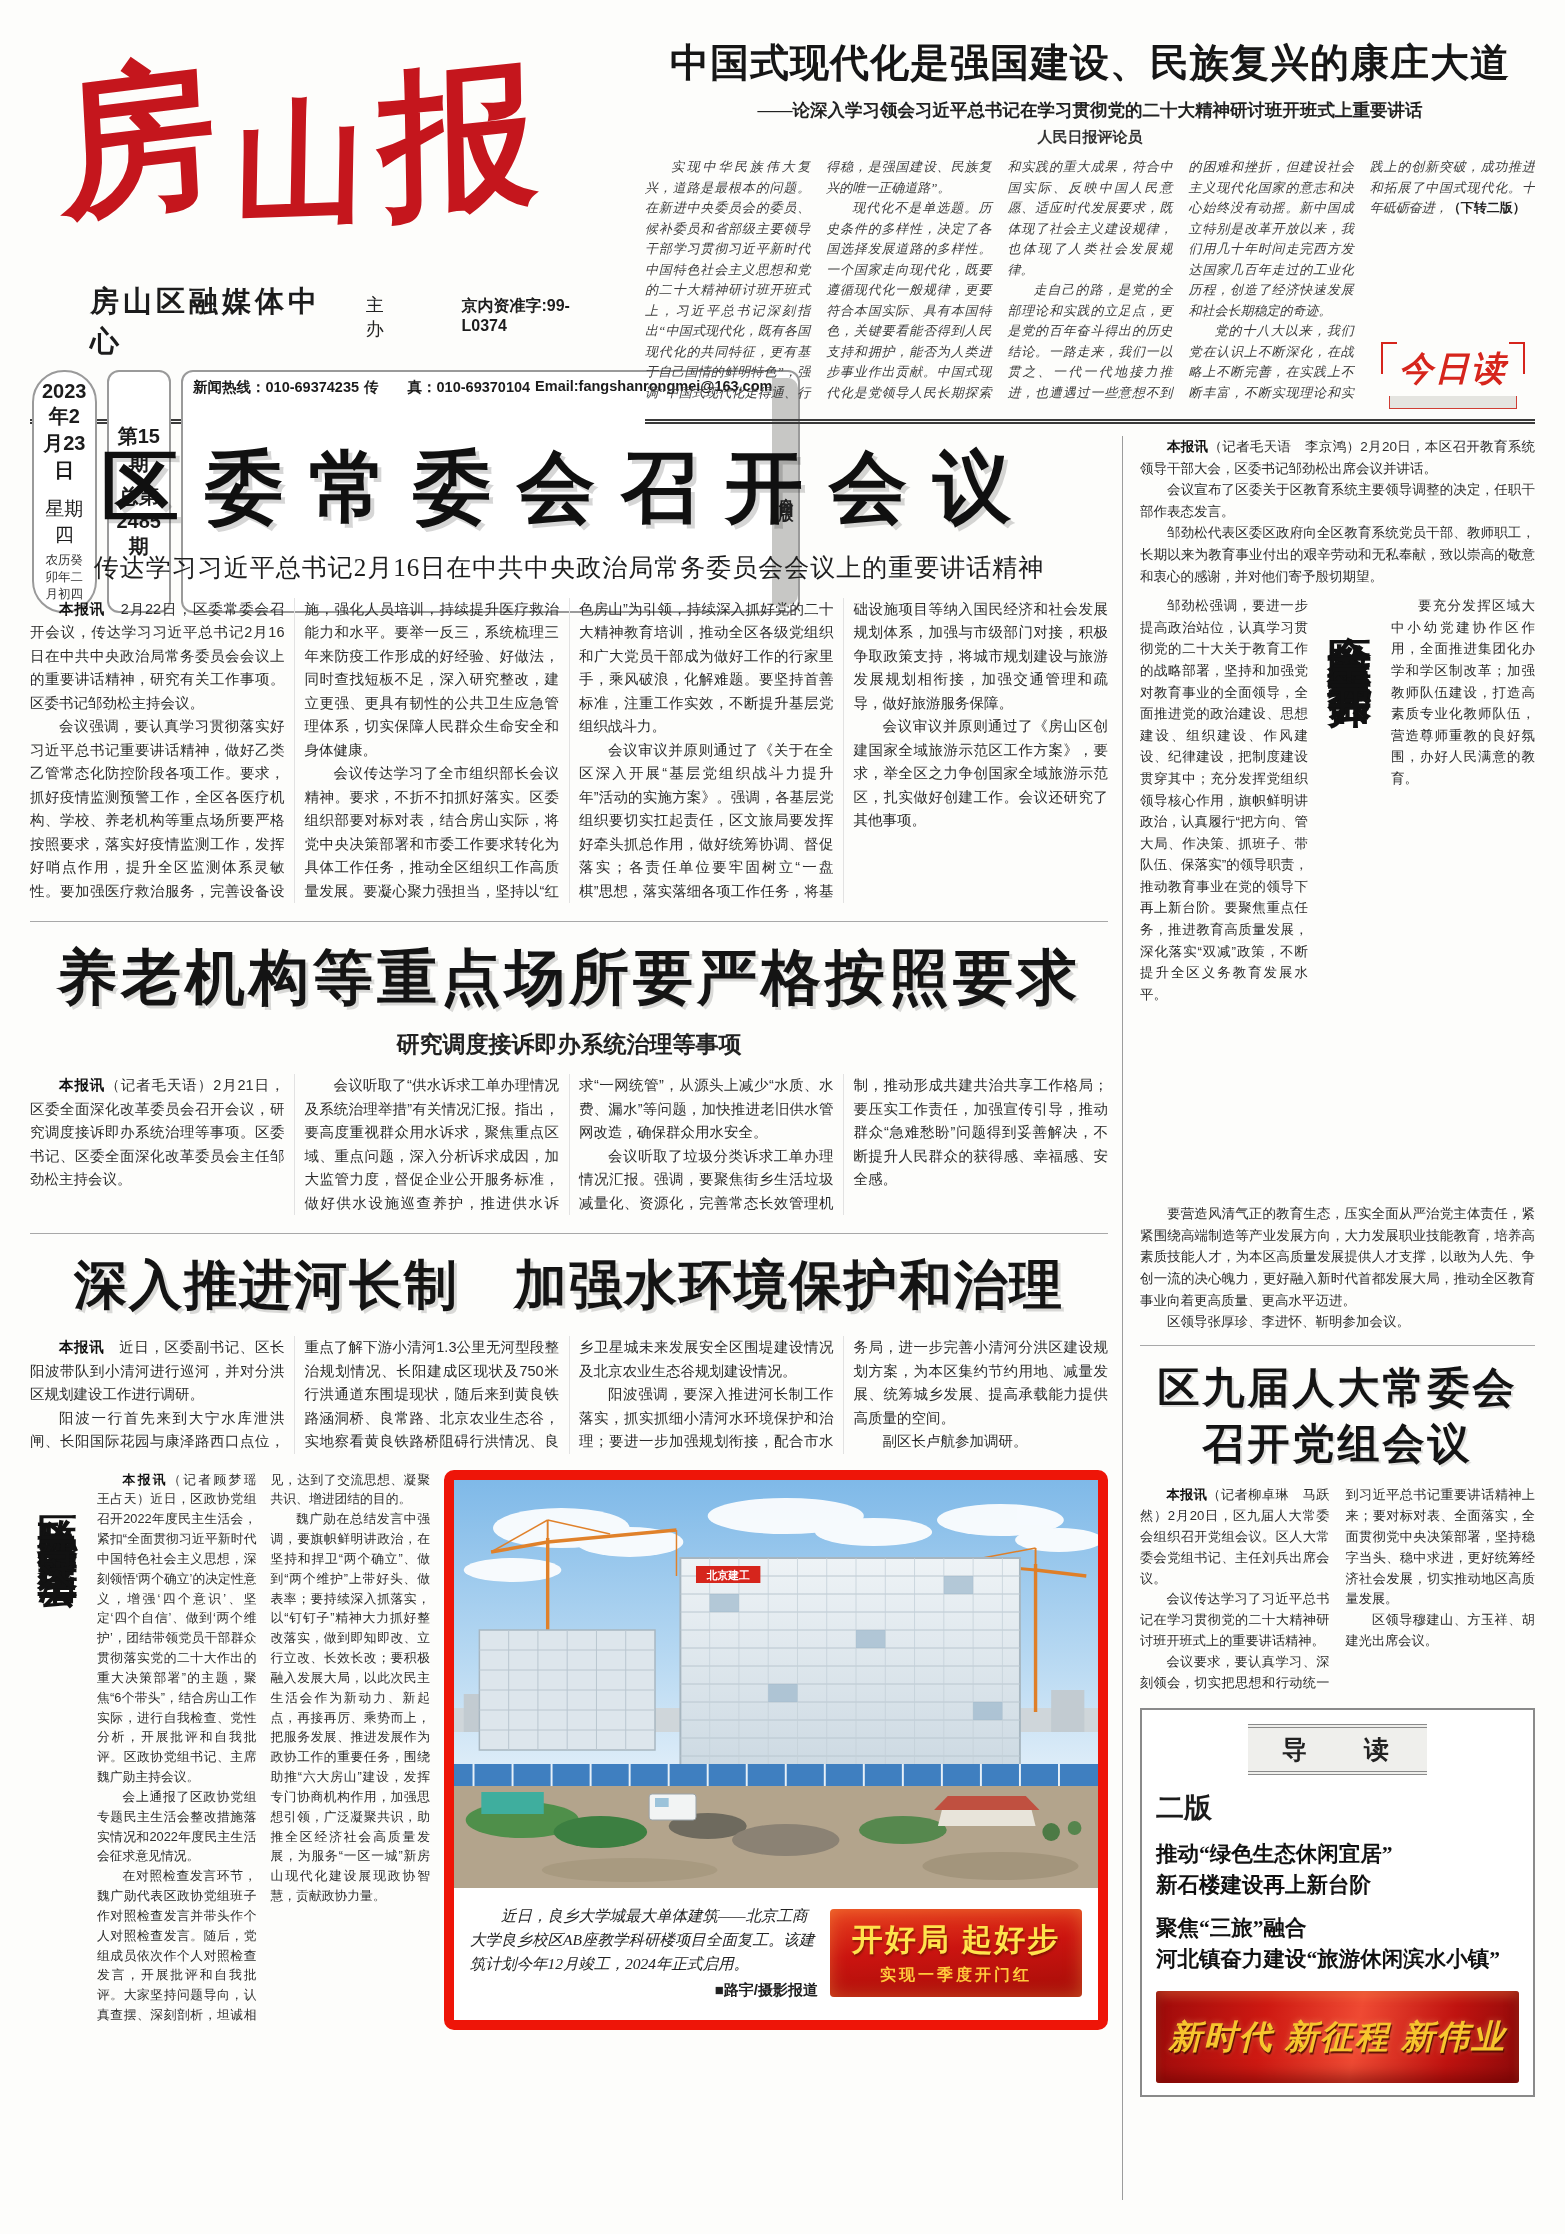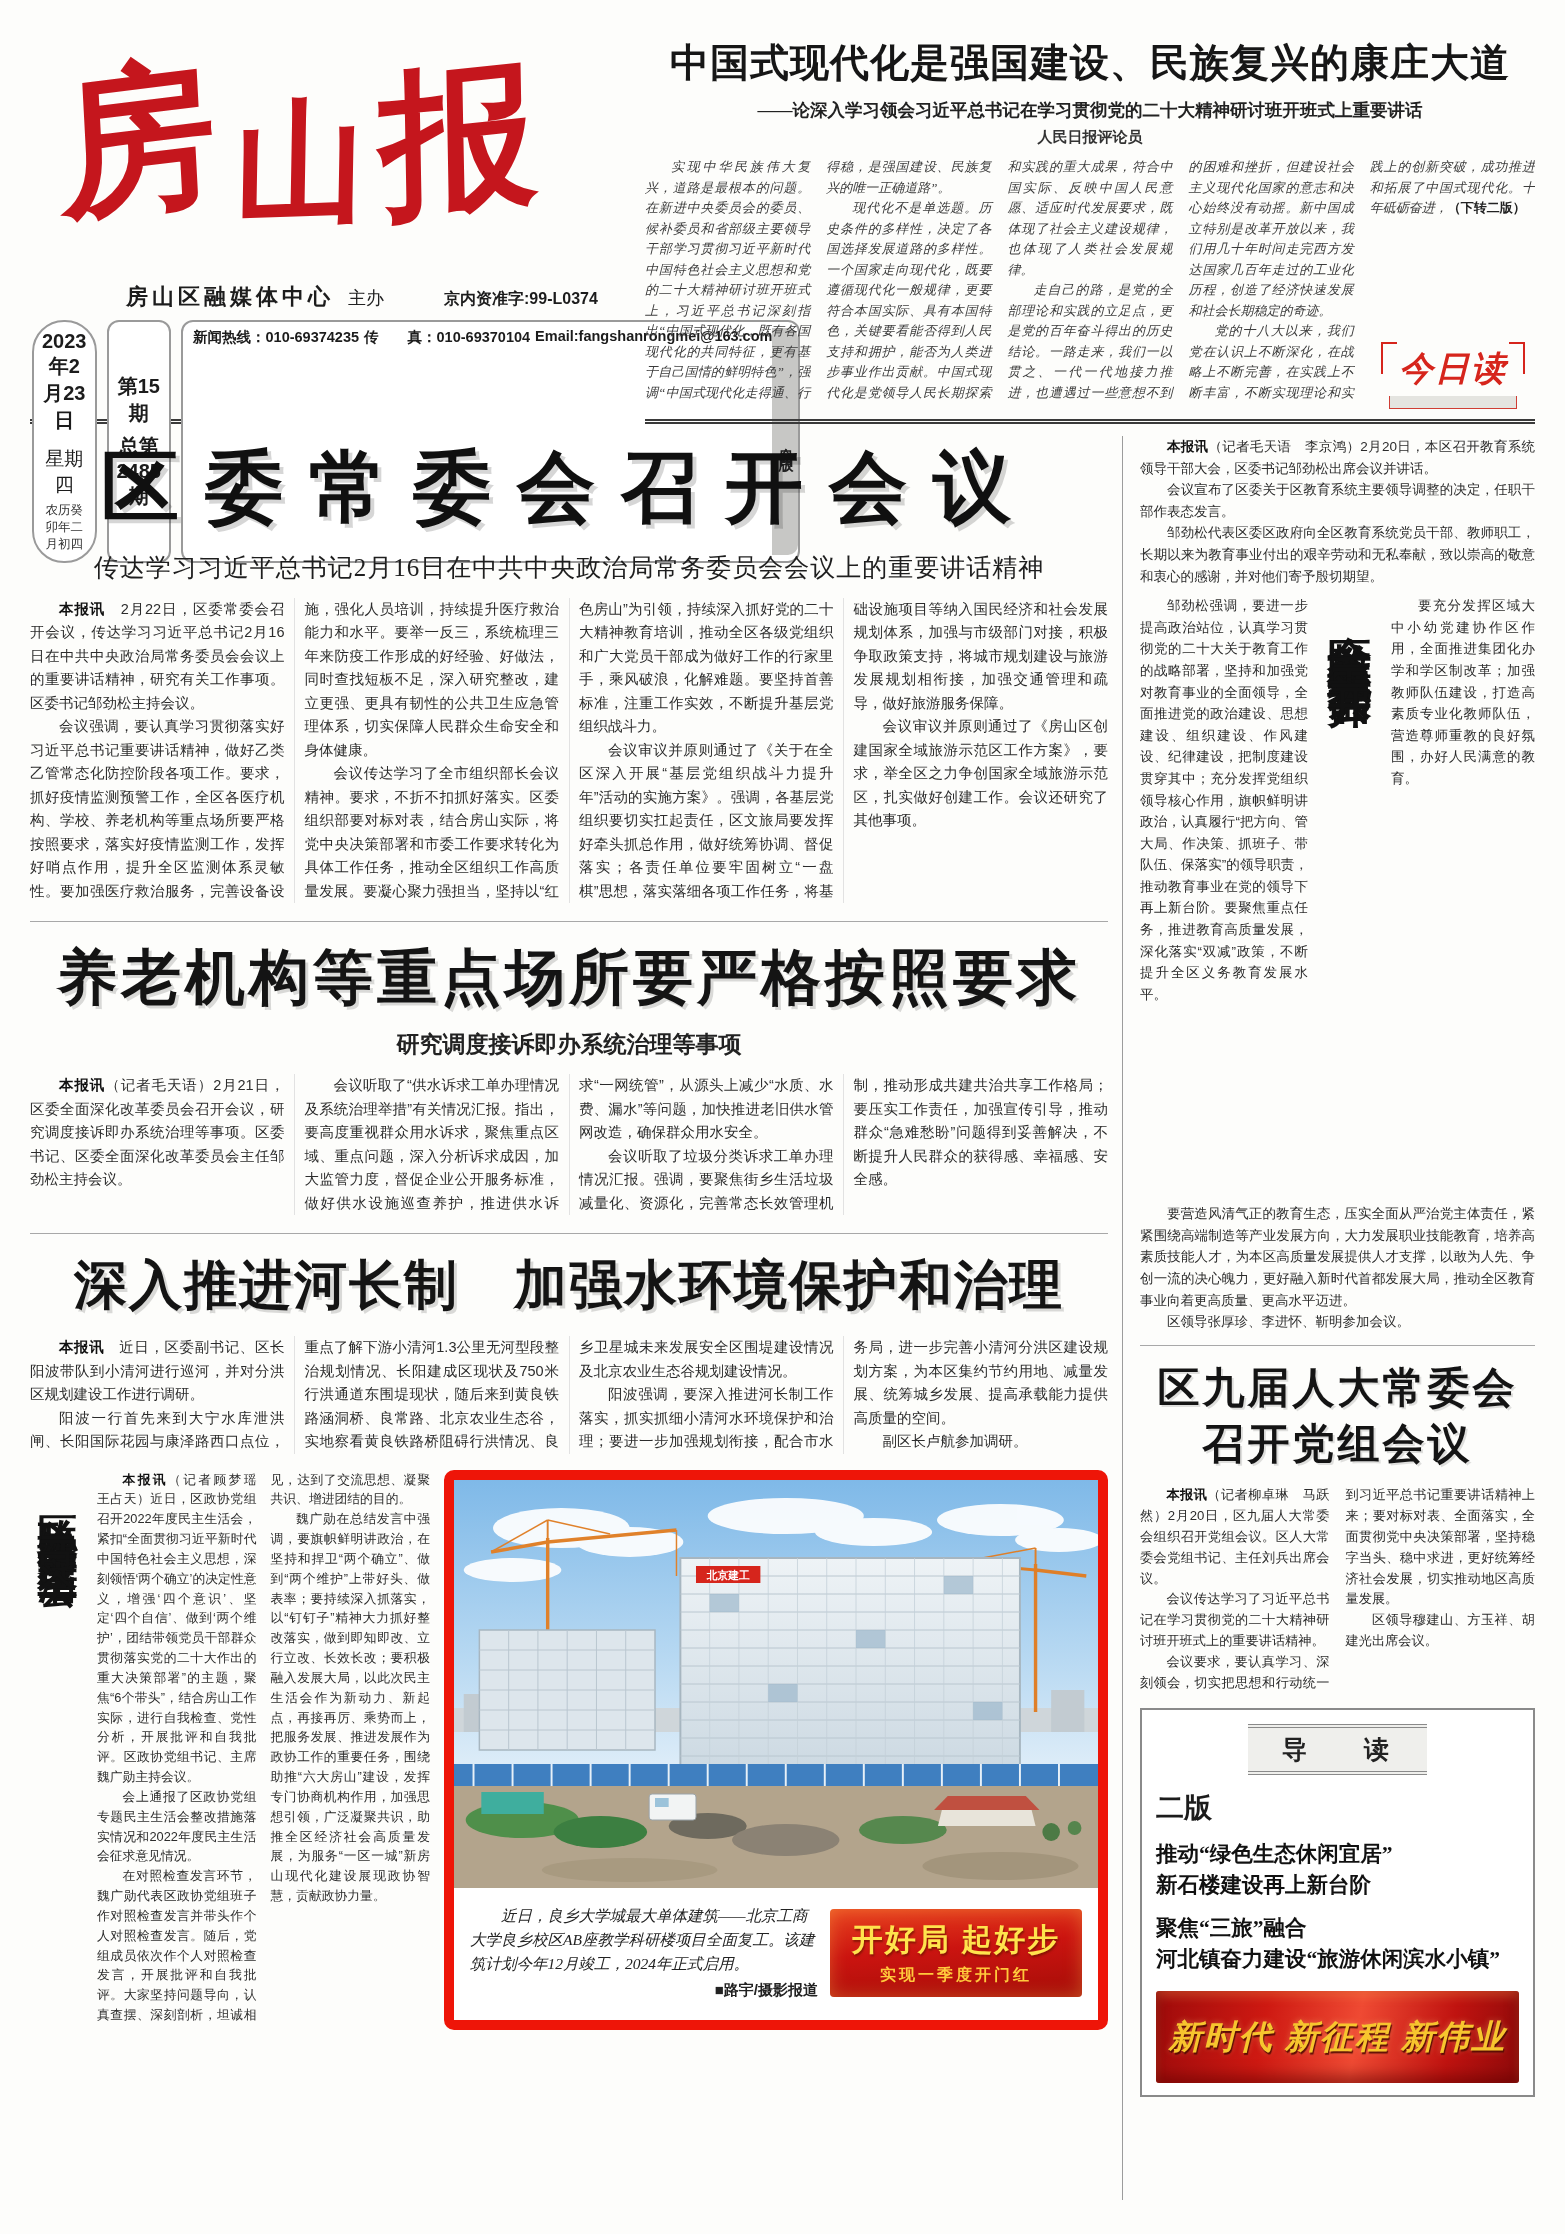--- a/index.html
+++ b/index.html
@@ -10,21 +10,21 @@
     font-family:"Liberation Sans", sans-serif;
   }
   
   .masthead { position:absolute; left:30px; top:28px; width:590px; height:396px; border-bottom:5px double #3a3a3a; }
   .mast-title { height:252px; padding-top:10px; padding-left:28px; color:#c5161d; font-family:"Liberation Serif",serif; font-weight:bold; }
   .mast-title span { display:inline-block; font-size:158px; line-height:1.3; }
   .mc1 { transform:rotate(-7deg) skewX(-4deg); }
   .mc2 { transform:rotate(-2deg) translateY(14px) skewX(-3deg); font-size:132px !important; margin-left:18px; }
   .mc3 { transform:rotate(-6deg) skewX(-5deg); margin-left:14px; }
   .mast-orgline { display:flex; align-items:baseline; padding:2px 6px 8px 60px; }
-  .mast-org { font-size:22px; font-weight:bold; letter-spacing:4px;margin-left:36px; }
+  .mast-org { font-size:29px; font-weight:bold; letter-spacing:4px; }
   .mast-org-suffix { font-size:18px; margin-left:14px; color:#222; }
   .mast-license { font-size:16px; font-weight:bold; margin-left:60px; }
   .mast-boxes { display:flex; gap:10px; padding:0 2px; }
   .mbox { border:2px solid #9a9a9a; border-radius:12px; background:#fff; text-align:center; padding:8px 8px; }
   .box-date { width:172px;border-radius:32px; }
   .box-date .l1 { font-size:20px; font-weight:bold; }
   .box-date .l2 { font-size:19px; margin-top:12px; }
   .box-date .l3 { font-size:12.5px; margin-top:4px; color:#333; }
   .box-issue { width:118px; display:flex; flex-direction:column; justify-content:center; }
   .box-issue .l1 { font-size:20px; font-weight:bold; }

